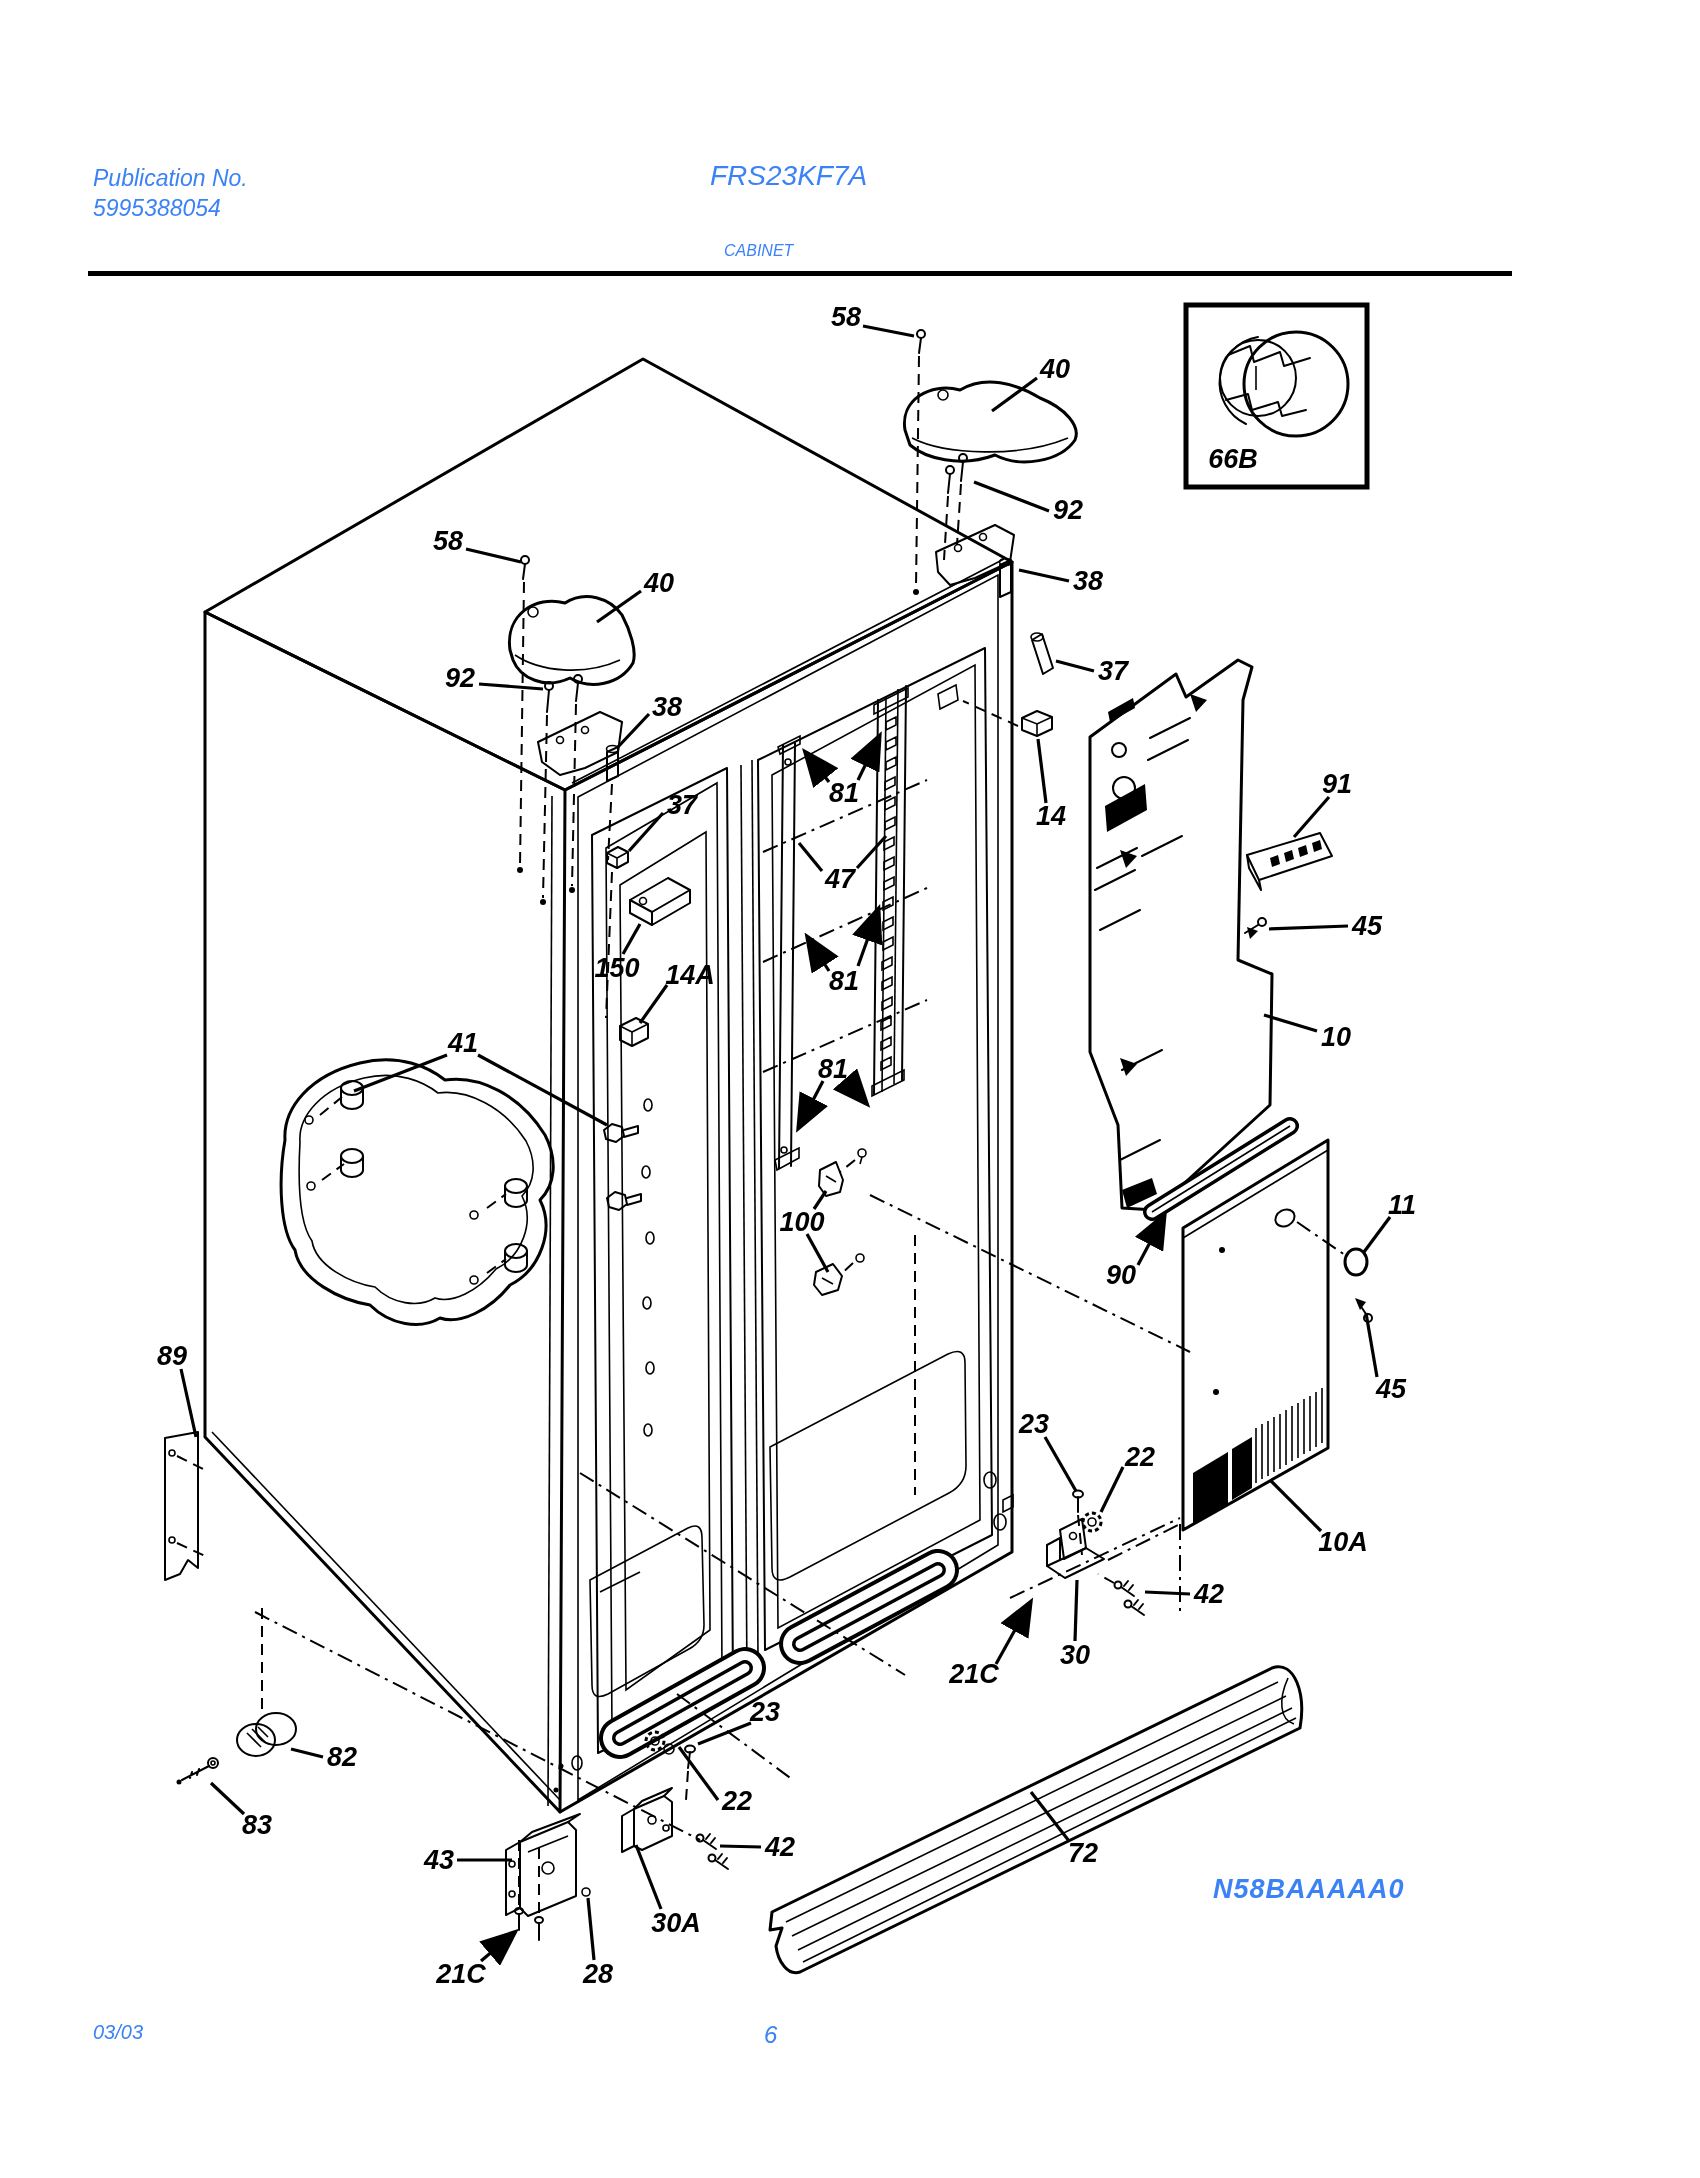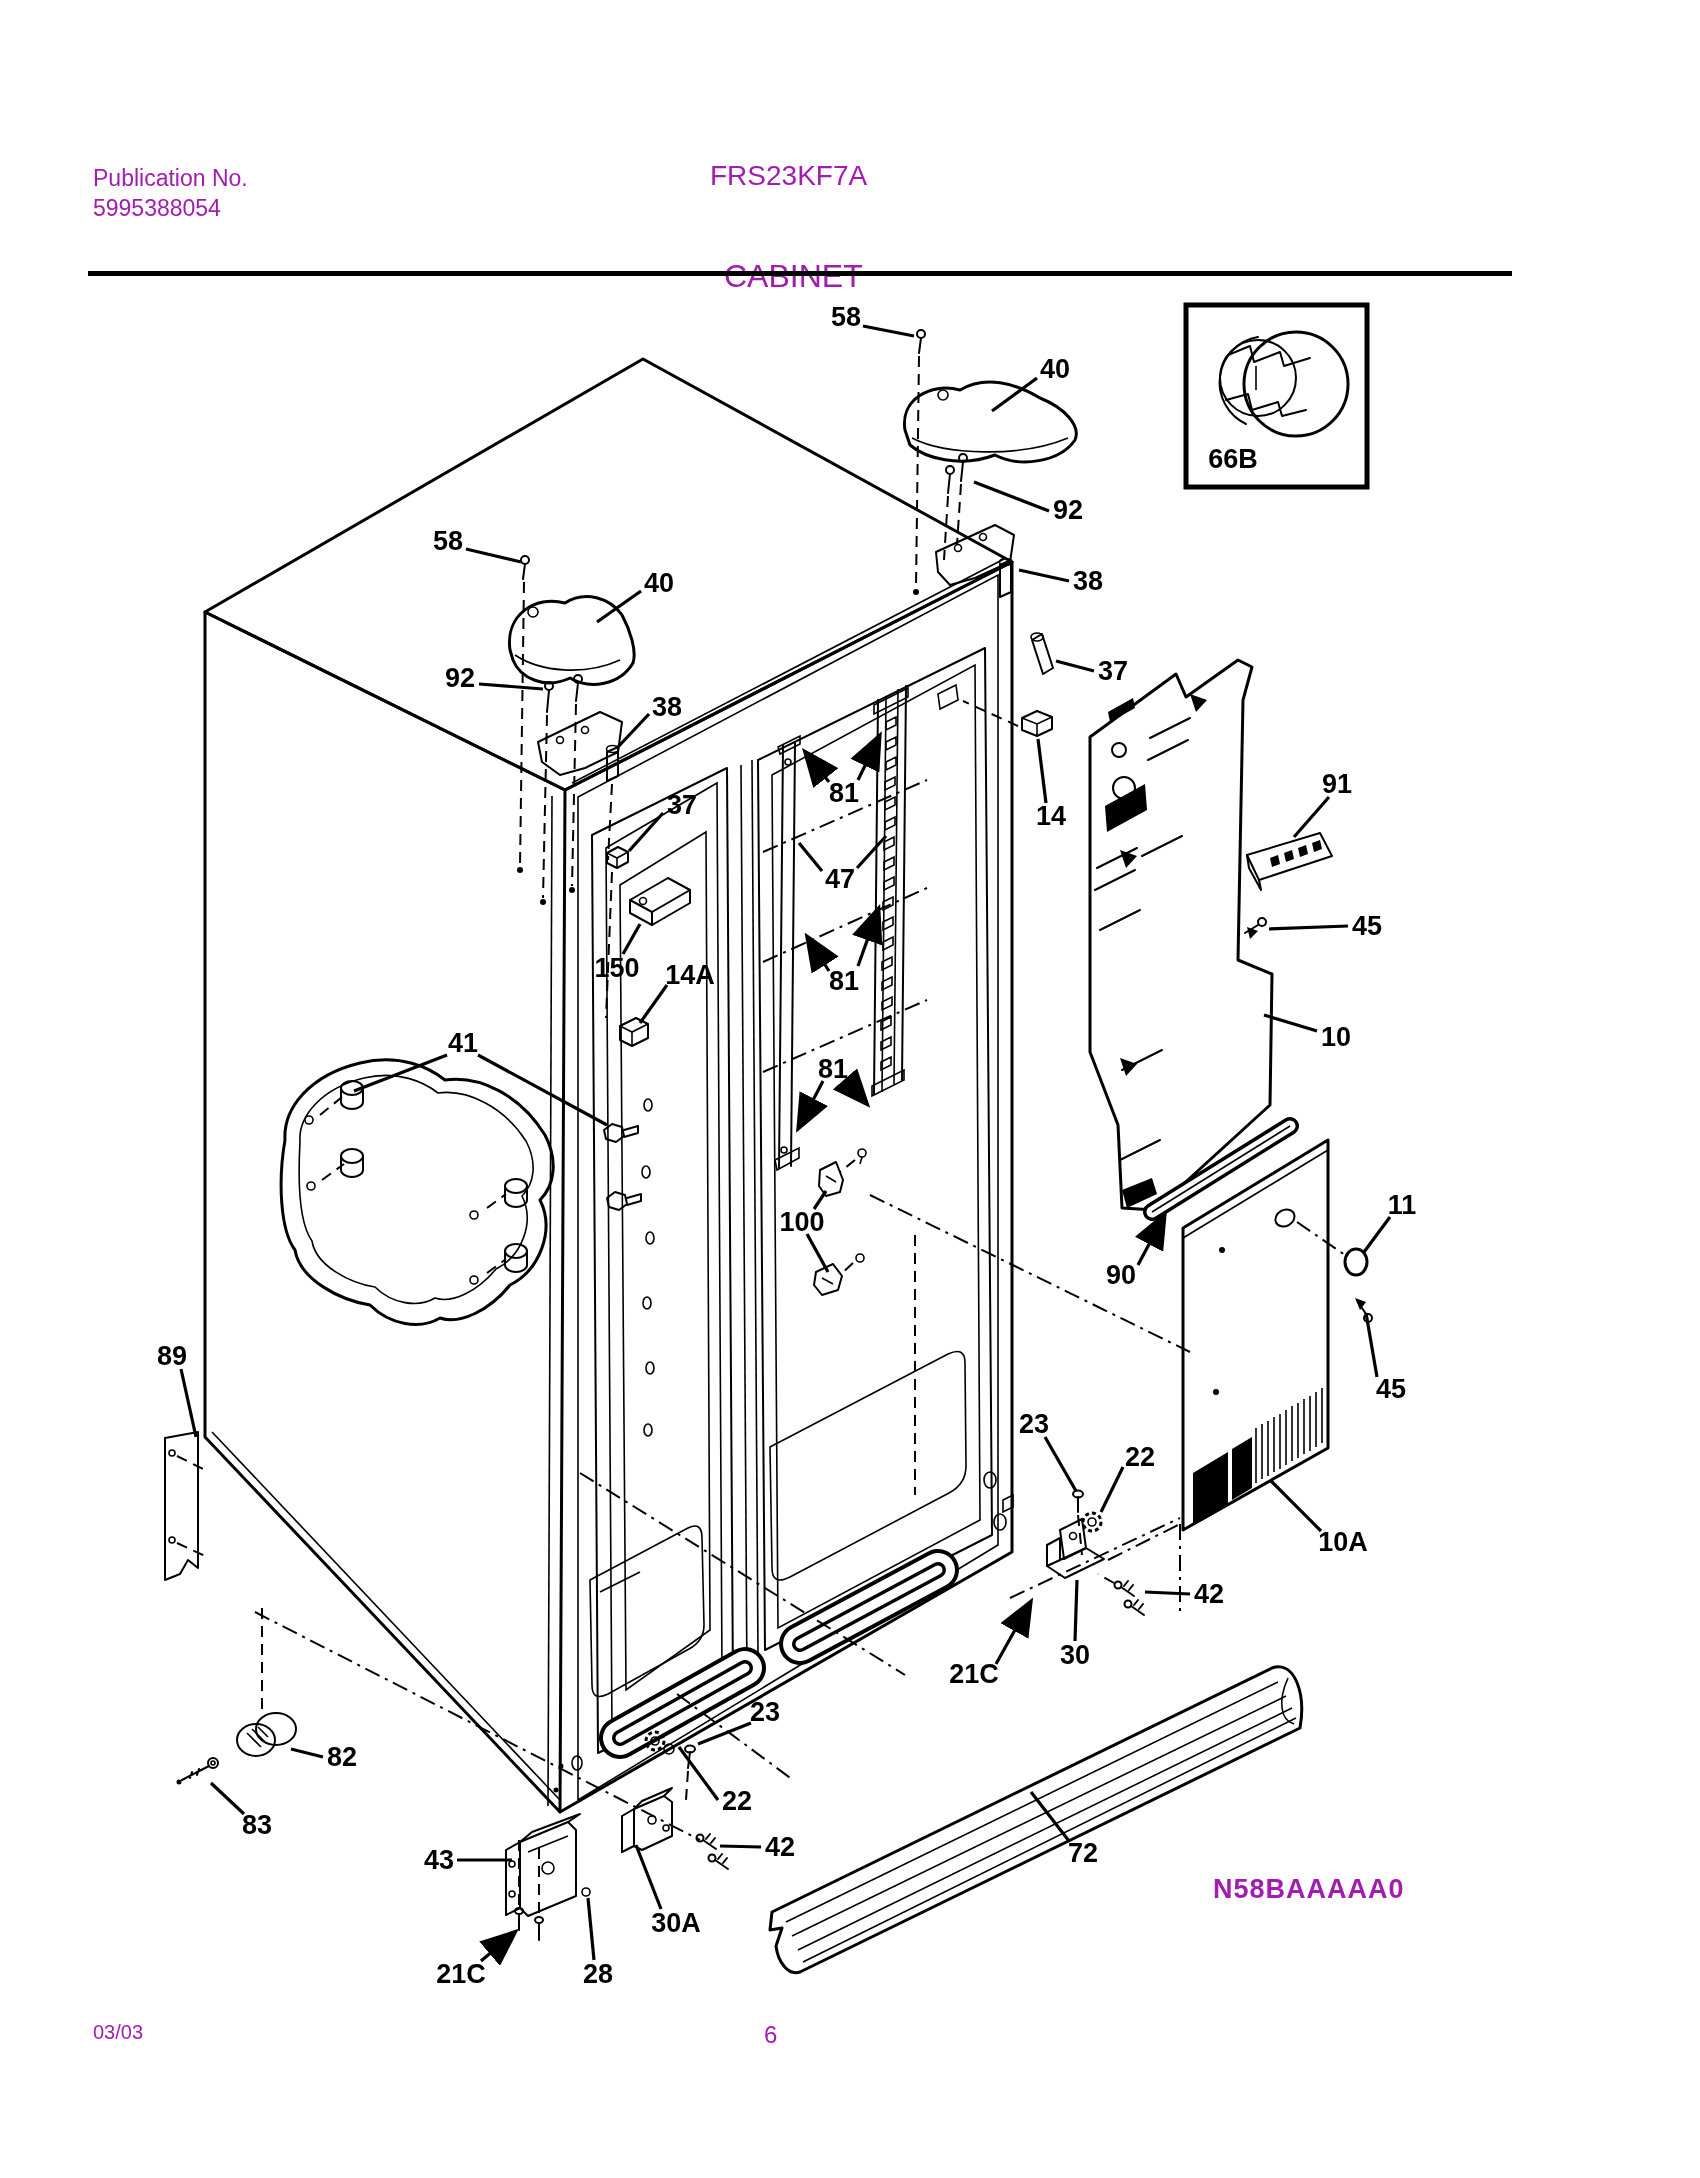--- a/index.html
+++ b/index.html
@@ -1,21 +1,21 @@
 <!DOCTYPE html>
 <html><head>
 <meta charset="utf-8">
 <style>
   html,body{margin:0;padding:0;background:#888;}
   .sheet{position:relative;width:1700px;height:2178px;background:#ffffff;margin:0 auto;
-         font-family:"Liberation Sans",sans-serif;color:#a21caf;}
+         font-family:"Liberation Sans",sans-serif;color:#3b82f6;font-style:italic;}
   .txt{position:absolute;white-space:pre;}
   .pub{left:93px;top:163px;font-size:23px;line-height:30px;}
   .model{left:710px;top:160px;font-size:28px;}
-  .section{left:724px;top:258px;font-size:32px;}
+  .section{left:724px;top:242px;font-size:16px;}
   .rule{position:absolute;left:88px;top:271px;width:1424px;height:5px;background:#000;}
   .diagcode{left:1213px;top:1874px;font-size:27px;font-weight:700;letter-spacing:1px;}
   .fdate{left:93px;top:2021px;font-size:20px;}
   .fpage{left:764px;top:2021px;font-size:24px;}
   svg{position:absolute;left:0;top:0;}
   svg .callout{font-family:"Liberation Sans",sans-serif;font-size:27px;font-weight:700;
                text-anchor:middle;}
   svg .leader{fill:none;stroke:#000;stroke-width:3.2;}
   .ln{fill:none;stroke:#000;stroke-width:3;stroke-linejoin:round;stroke-linecap:round;}
   .ln2{fill:none;stroke:#000;stroke-width:2;stroke-linejoin:round;stroke-linecap:round;}

